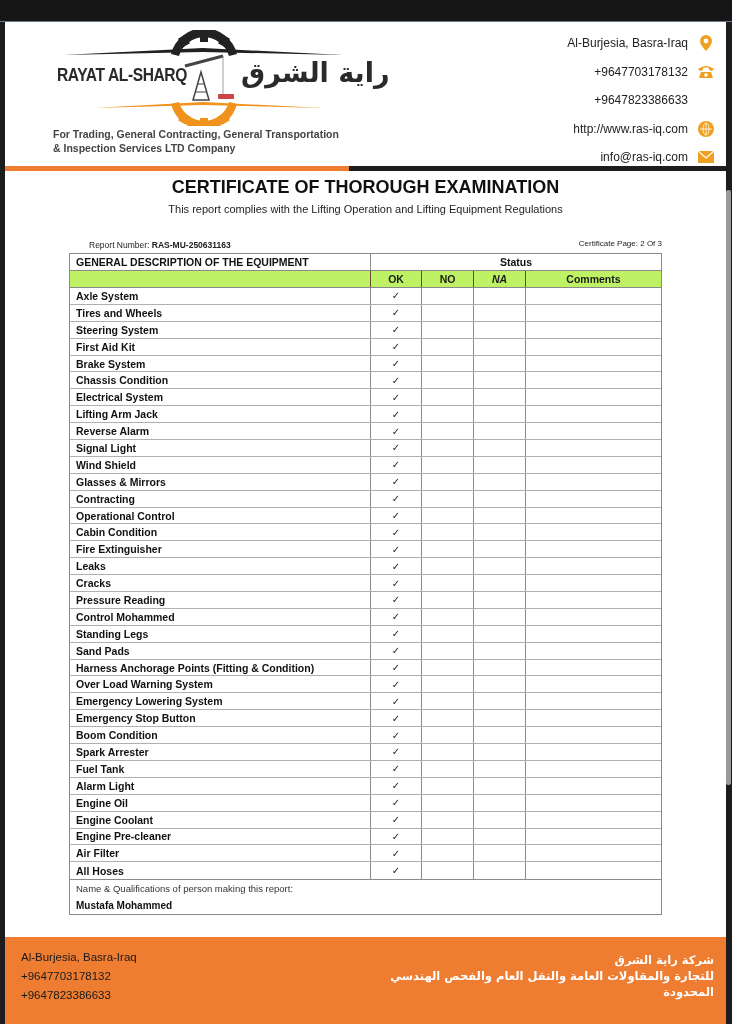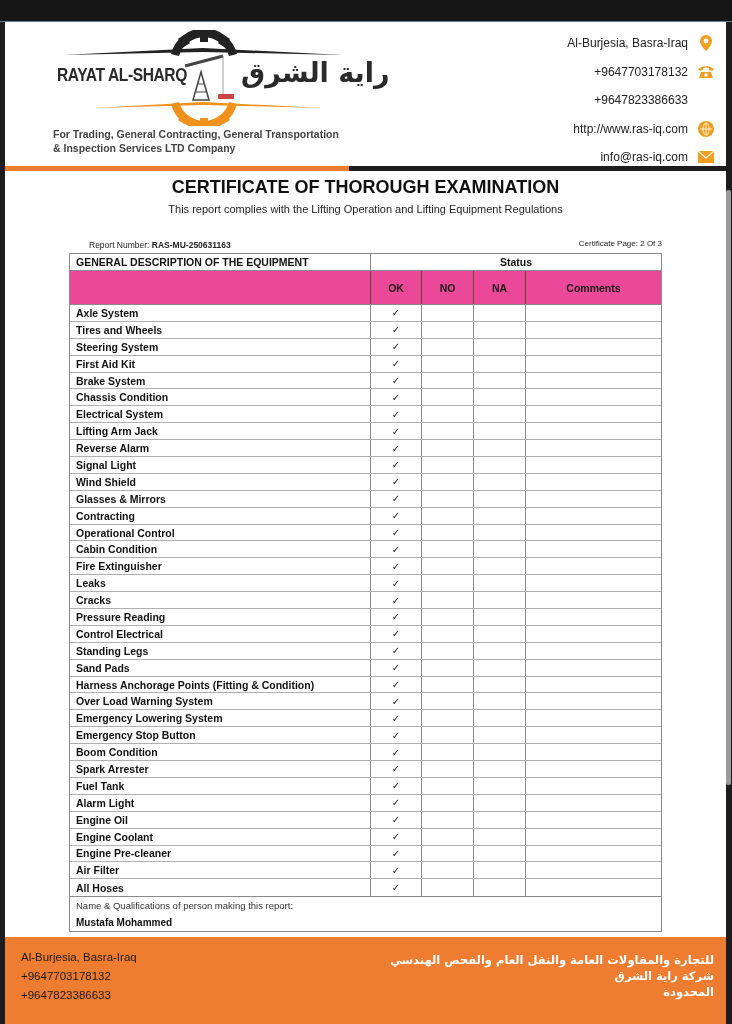--- a/index.html
+++ b/index.html
@@ -37,26 +37,26 @@
 
   
   .table { position: absolute; left: 64px; top: 231px; width: 593px; border: 1px solid #8a8a8a; }
   .row { display: flex; height: 16.9px; border-bottom: 1px solid #b0b0b0; }
   .row:last-of-type { border-bottom: none; }
   .cell { border-right: 1px solid #8a8a8a; font-size: 10.5px; display: flex; align-items: center; }
   .cell:last-child { border-right: none; }
   .c-desc { width: 301px; padding-left: 6px; font-weight: bold; }
   .c-ok { width: 51px; justify-content: center; }
   .c-no { width: 52px; justify-content: center; }
-  .c-na { width: 52px; justify-content: center; }
+  .c-na { width: 52px; justify-content: center; font-style: italic; }
   .c-cm { flex: 1; justify-content: center; }
   .head-row { height: 17px; border-bottom: 1px solid #8a8a8a; }
   .head-row .c-desc { font-size: 10.5px; }
   .status-cell { flex: 1; justify-content: center; font-weight: bold; font-size: 10.5px; }
-  .orange-row { background: #ec4899; height: 34px; border-bottom: 1px solid #8a8a8a; }
+  .orange-row { background: #bef264; height: 17px; border-bottom: 1px solid #8a8a8a; }
   .orange-row .cell { font-weight: bold; font-size: 10.5px; color: #1b1b1b; border-right-color: #6b4a30; }
   .orange-row .cell:last-child { border-right: none; }
   .check { font-size: 10px; color: #222; }
   .name-block { height: 35px; border-top: 1px solid #8a8a8a; padding-left: 6px; padding-top: 3px; }
   .name-label { font-size: 9.5px; color: #333; height: 15px; }
   .name-value { font-size: 10px; font-weight: bold; color: #111; margin-top: 2px; }
 
   
   .footer { position: absolute; left: 0; top: 915px; width: 721px; height: 87px; background: #ee7d31; }
   .footer-left { position: absolute; left: 16px; top: 11px; font-size: 11.5px; line-height: 19px; color: #1a1a1a; }
@@ -299,21 +299,21 @@
           <div class="cell c-cm"></div>
         </div>
         <div class="row">
           <div class="cell c-desc">Pressure Reading</div>
           <div class="cell c-ok check">✓</div>
           <div class="cell c-no"></div>
           <div class="cell c-na"></div>
           <div class="cell c-cm"></div>
         </div>
         <div class="row">
-          <div class="cell c-desc">Control Electrical</div>
+          <div class="cell c-desc">Control Mohammed</div>
           <div class="cell c-ok check">✓</div>
           <div class="cell c-no"></div>
           <div class="cell c-na"></div>
           <div class="cell c-cm"></div>
         </div>
         <div class="row">
           <div class="cell c-desc">Standing Legs</div>
           <div class="cell c-ok check">✓</div>
           <div class="cell c-no"></div>
           <div class="cell c-na"></div>
@@ -424,20 +424,20 @@
     </div>
   </div>
 
   <div class="footer">
     <div class="footer-left">
       <div>Al-Burjesia, Basra-Iraq</div>
       <div>+9647703178132</div>
       <div>+9647823386633</div>
     </div>
     <div class="footer-right">
+      <div>شركة راية الشرق</div>
       <div>للتجارة والمقاولات العامة والنقل العام والفحص الهندسي</div>
-      <div>شركة راية الشرق</div>
       <div>المحدودة</div>
     </div>
   </div>
 
   <div class="scrollbar"></div>
 </div>
 
 </body></html>

